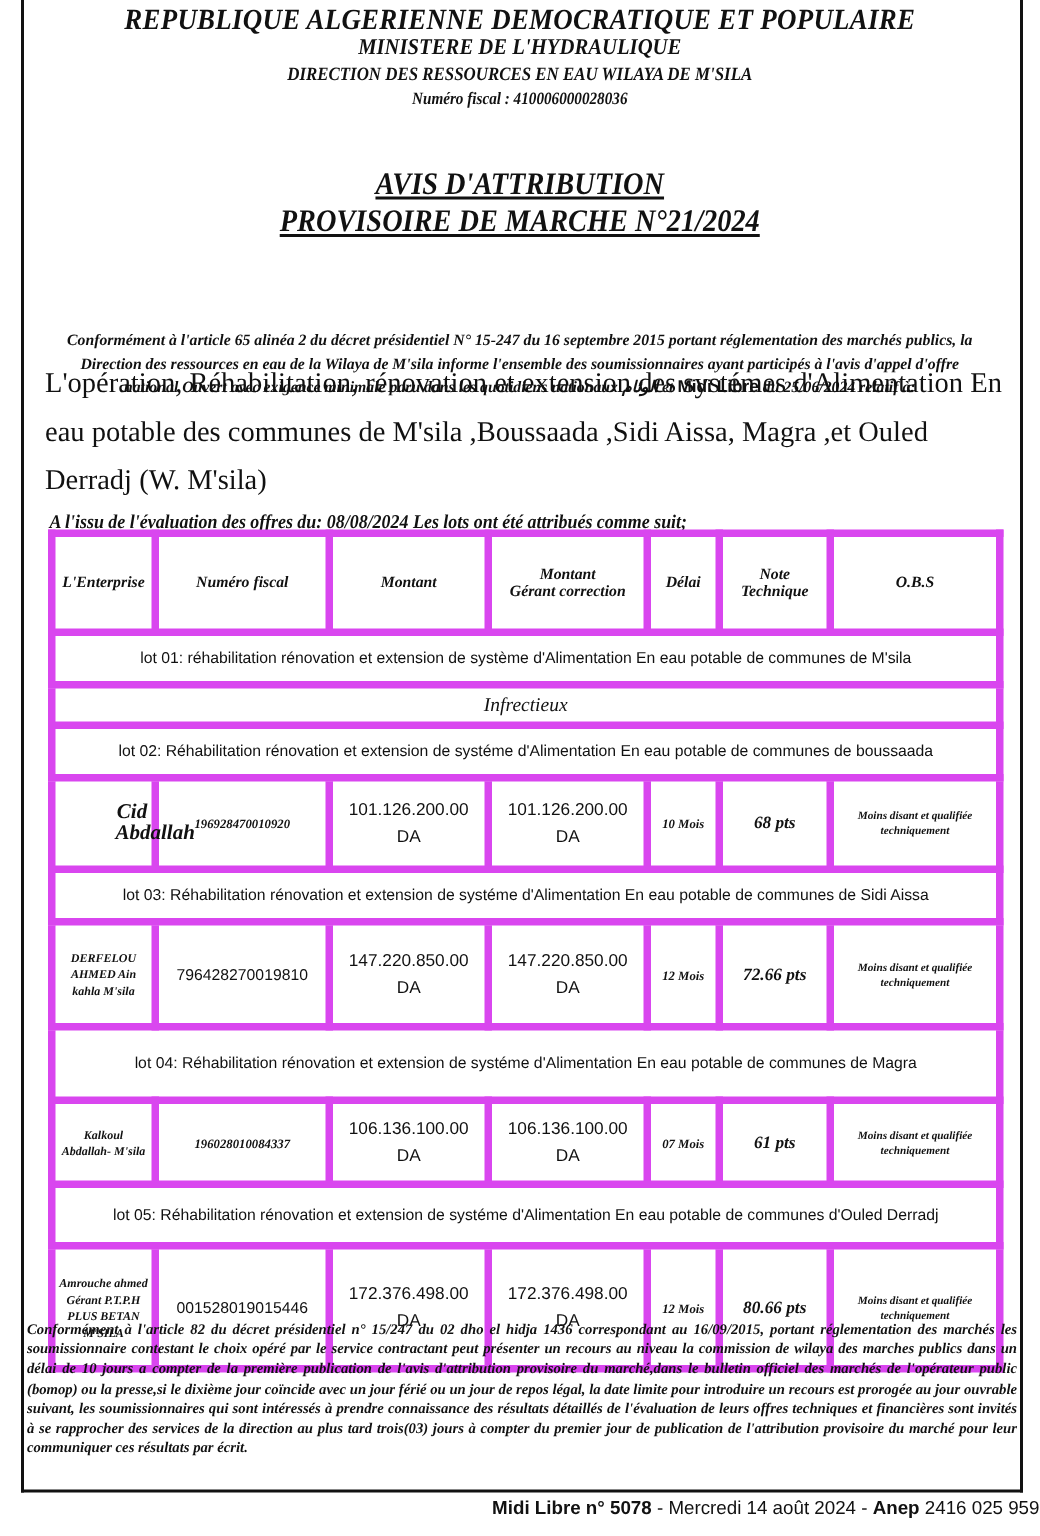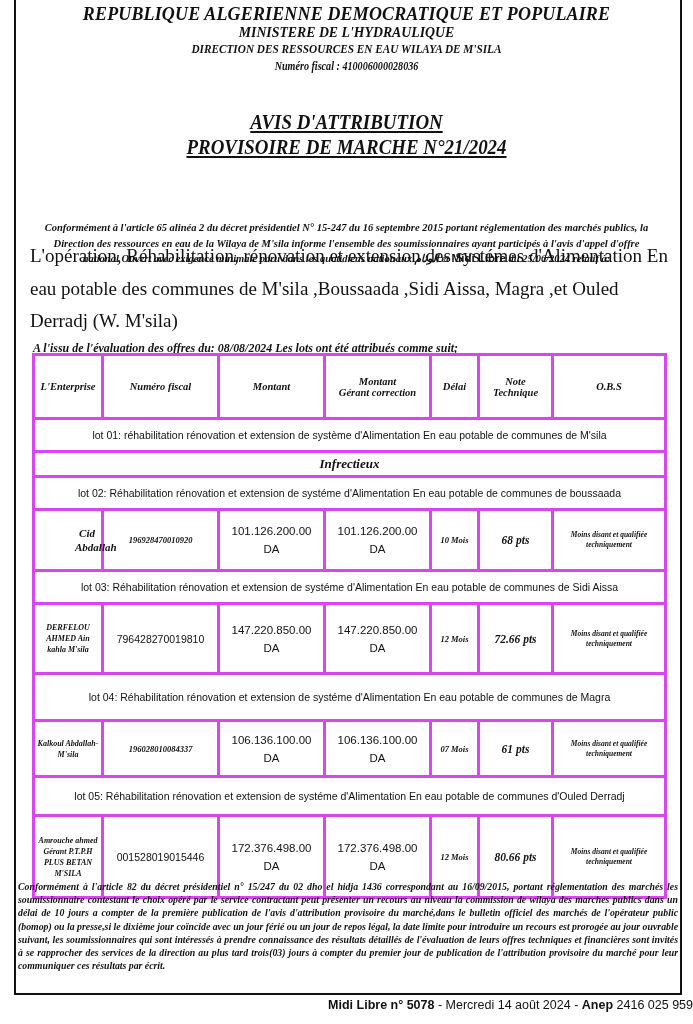--- a/index.html
+++ b/index.html
@@ -25,26 +25,26 @@
     }
     .intro .ml { font-family:"Liberation Sans", sans-serif; font-style:normal; font-weight:bold; font-size:11.5px; }
     .op {
       position:absolute; left:30px; width:640px; top:240px; 
       font-size:19px; line-height:32.5px;
     }
     .issu { position:absolute; left:33px; top:340px; font-size:13px; font-style:italic; font-weight:bold; transform-origin:left; transform:scaleX(0.92); white-space:nowrap; }
     table.lots {
       position:absolute; left:32px; top:353px; width:632px; border-collapse:collapse; table-layout:fixed;
     }
-    table.lots td, table.lots th { border:3px solid #d946ef; padding:0 2px; text-align:center; vertical-align:middle; }
+    table.lots td, table.lots th { border:5px solid #d946ef; padding:0 2px; text-align:center; vertical-align:middle; }
     th { font-family:"Liberation Serif", serif; font-style:italic; font-weight:bold; font-size:10.5px; height:61px; }
     .lotrow td { font-family:"Liberation Sans", sans-serif; font-size:10.5px; text-align:left; height:30px; font-weight:normal; }
-    .inf td { font-family:"Liberation Serif", serif; font-style:italic; font-weight:bold; font-size:13px; height:22px;margin-top:38px; }
+    .inf td { font-family:"Liberation Serif", serif; font-style:italic; font-weight:normal; font-size:13px; height:22px;margin-top:38px; }
     .ent { font-family:"Liberation Serif", serif; font-style:italic; font-weight:bold; font-size:8px; line-height:11px; }
-    .ent.big { font-size:11px; line-height:14px;padding-left:40px; }
+    .ent.big { font-size:14px; line-height:14px;padding-left:40px; }
     .nf { font-family:"Liberation Serif", serif; font-style:italic; font-weight:bold; font-size:8.5px; }
     .nf.plain { font-family:"Liberation Sans", sans-serif; font-style:normal; font-weight:normal; font-size:10.5px; }
     .amt { font-family:"Liberation Sans", sans-serif; font-size:11.5px; line-height:18px; }
     .del { font-family:"Liberation Serif", serif; font-style:italic; font-weight:bold; font-size:8.5px; }
     .note { font-family:"Liberation Serif", serif; font-style:italic; font-weight:bold; font-size:11.5px; }
     .obs { font-family:"Liberation Serif", serif; font-style:italic; font-weight:bold; font-size:7.5px; line-height:10px; }
     .bottom {
       position:absolute; left:18px; width:660px; top:880px; text-align:justify;
       font-size:9.8px; font-style:italic; font-weight:bold; line-height:13.2px;
     }

